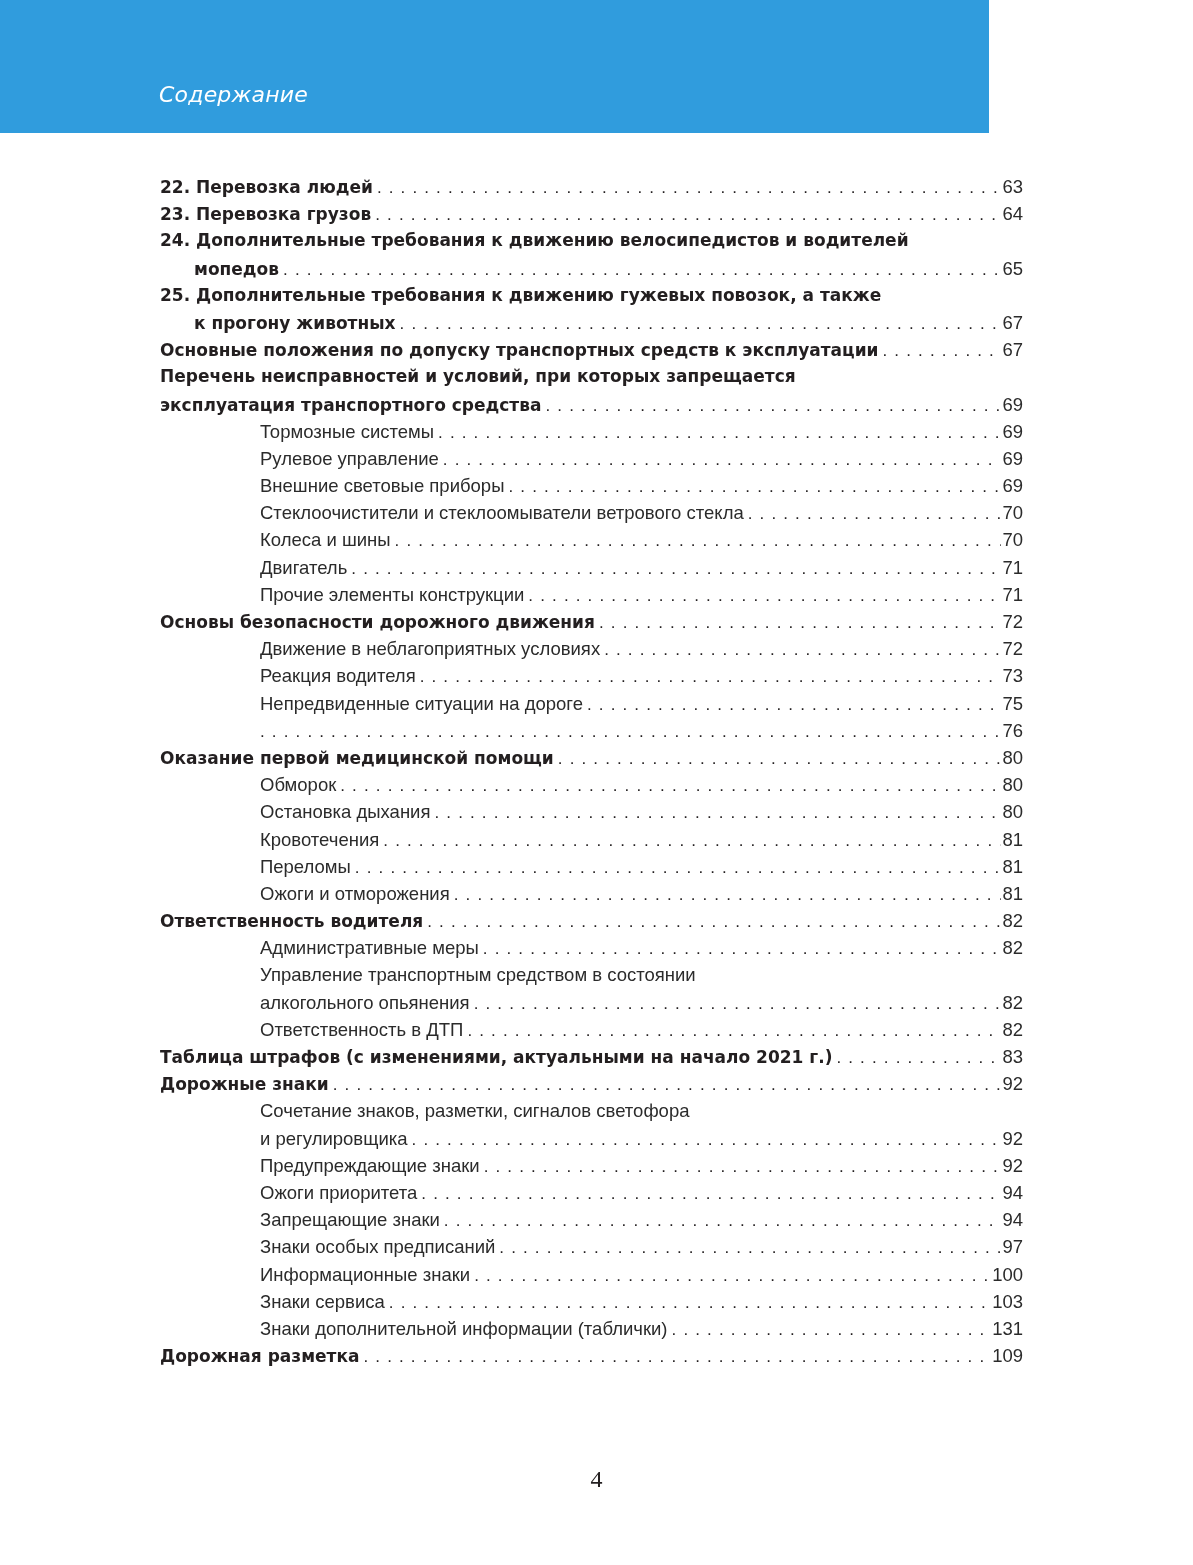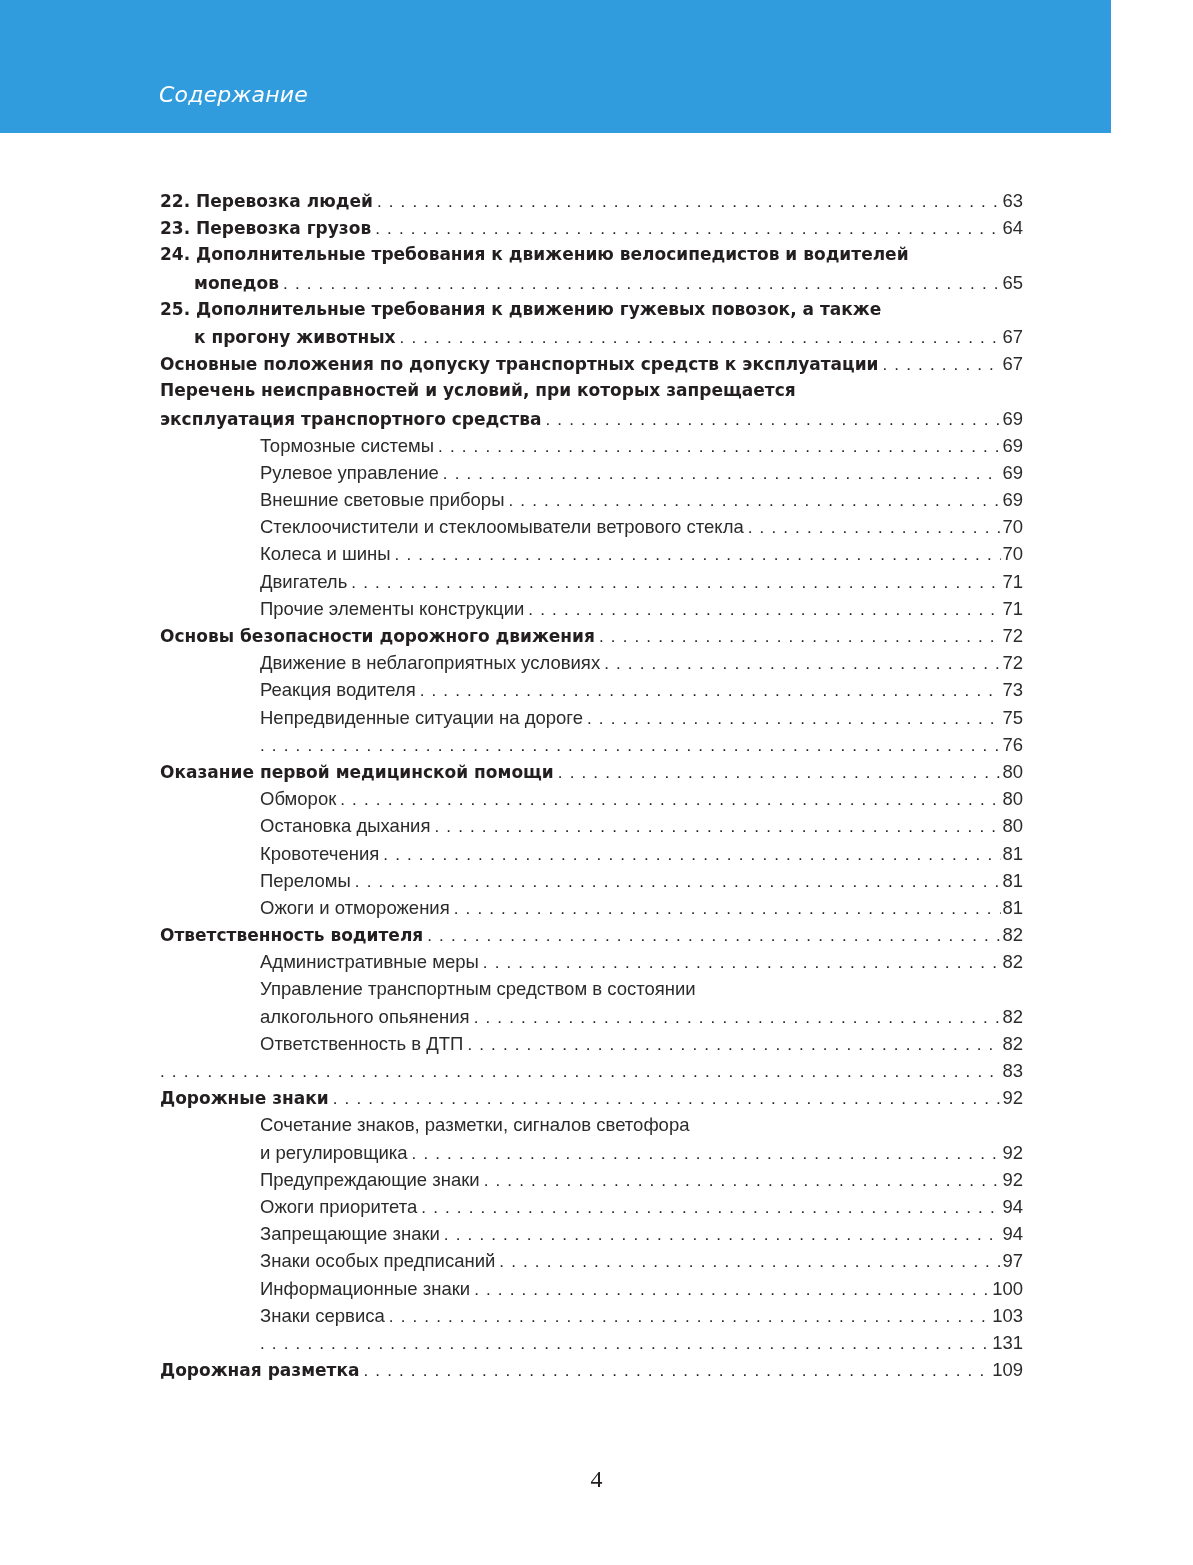--- a/index.html
+++ b/index.html
@@ -1,30 +1,30 @@
 <!DOCTYPE html>
 <html><head>
 <meta charset="utf-8">
 <style>
   html, body { margin: 0; padding: 0; }
   body {
     width: 1193px; height: 1565px; position: relative; background: #ffffff;
     font-family: "DejaVu Sans", sans-serif; color: #231f20; overflow: hidden;
   }
   .header {
-    position: absolute; left: 0; top: 0; width: 1111px; height: 133px;
+    position: absolute; left: 0; top: 0; width: 989px; height: 133px;
     background: #309cdd;
   }
   .header-title {
     position: absolute; left: 159px; top: 82px;
     font-family: "DejaVu Sans", sans-serif; font-style: italic;
     font-size: 22px; color: #ffffff; letter-spacing: 0.2px;
   }
   .toc {
-    position: absolute; left: 160px; top: 187px; width: 863px;
+    position: absolute; left: 160px; top: 173px; width: 863px;
   }
   .line {
     position: relative; height: 27.2px; line-height: 27.2px;
     font-size: 17px; white-space: nowrap;
   }
   .line.l1 { font-weight: bold; }
   .line.l2 { padding-left: 100px; font-weight: normal; font-family: "Liberation Sans", sans-serif; font-size: 18.5px; color:#2b2b2b; }
   .line.cont { padding-left: 34px; }
   .line.with-num { display: flex; align-items: baseline; }
   .line .text { flex: 0 0 auto; padding-right: 4px; }
@@ -248,20 +248,21 @@
     </div>
     <div>
       <div class="line l2 with-num">
         <span class="text">Ответственность в ДТП</span>
         <span class="leader"></span>
         <span class="pnum">82</span>
       </div>
     </div>
     <div>
       <div class="line l1 with-num">
+        <span class="text">Таблица штрафов (с изменениями, актуальными на начало 2021 г.)</span>
         <span class="leader"></span>
         <span class="pnum">83</span>
       </div>
     </div>
     <div>
       <div class="line l1 with-num">
         <span class="text">Дорожные знаки</span>
         <span class="leader"></span>
         <span class="pnum">92</span>
       </div>
@@ -311,20 +312,21 @@
     </div>
     <div>
       <div class="line l2 with-num">
         <span class="text">Знаки сервиса</span>
         <span class="leader"></span>
         <span class="pnum">103</span>
       </div>
     </div>
     <div>
       <div class="line l2 with-num">
+        <span class="text">Знаки дополнительной информации (таблички)</span>
         <span class="leader"></span>
         <span class="pnum">131</span>
       </div>
     </div>
     <div>
       <div class="line l1 with-num">
         <span class="text">Дорожная разметка</span>
         <span class="leader"></span>
         <span class="pnum">109</span>
       </div>

